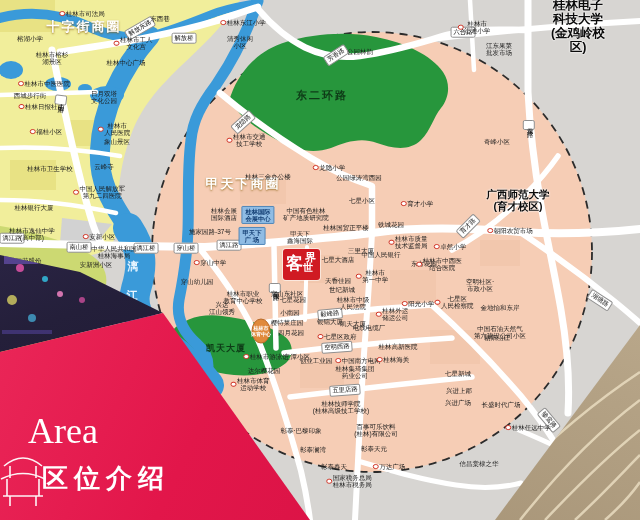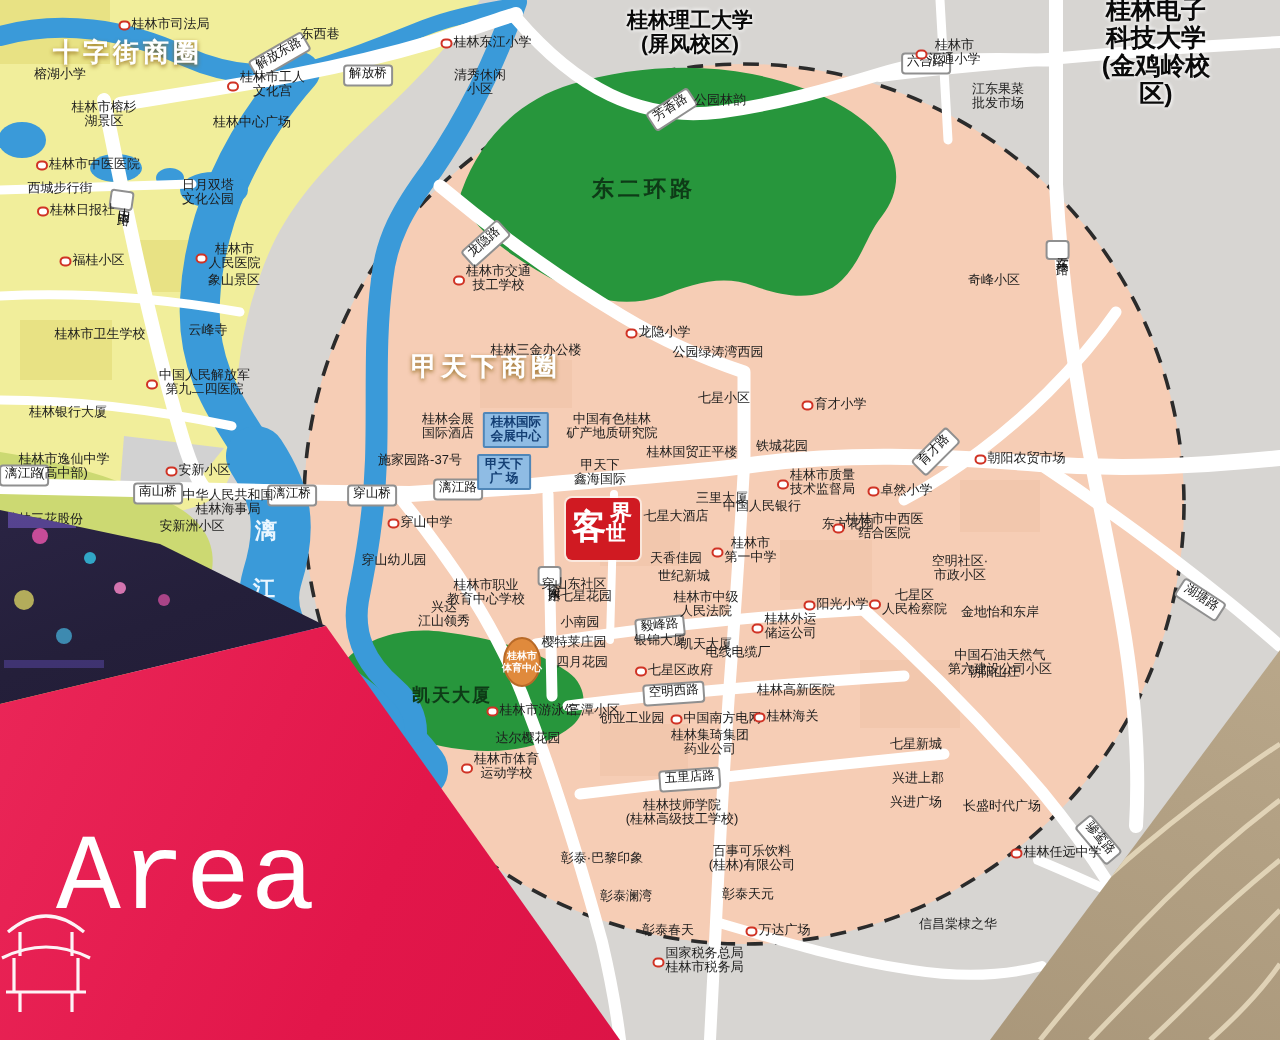--- a/index.html
+++ b/index.html
@@ -27,21 +27,21 @@
   #logo .c3{left:22px;top:3px;font-size:11px;}
   #photo-bl{position:absolute;left:0;top:0;width:640px;height:520px;z-index:2;
     clip-path:polygon(0px 255px,80px 272px,163px 313px,0px 352px);
     background:linear-gradient(160deg,#3c3260 0%,#241f3a 45%,#151126 100%);}
   #photo-br{position:absolute;left:0;top:0;width:640px;height:520px;z-index:2;
     clip-path:polygon(640px 325px,640px 520px,495px 520px);
     background:linear-gradient(200deg,#cdbc9e 0%,#b3a184 55%,#a08d70 100%);}
   #banner{position:absolute;left:0;top:0;width:640px;height:520px;z-index:3;
     clip-path:polygon(0px 352px,163px 313px,310px 520px,0px 520px);
     background:linear-gradient(115deg,#ef3060 0%,var(--banner_red) 45%,#cf0f3f 100%);}
-  .b-en{position:absolute;left:28px;top:410px;font-family:Liberation Mono, monospace;font-size:54px;color:#fff;}
+  .b-en{position:absolute;left:28px;top:410px;font-family:Liberation Serif, serif;font-size:36px;color:#fff;}
   .b-zh{position:absolute;left:42px;top:461px;font-size:26px;font-weight:700;color:#fff;letter-spacing:6px;}
   #pavilion{position:absolute;left:0px;top:446px;}
 </style>
 </head>
 <body>
 
 <div id="stage">
 
   <svg id="map-svg" width="640" height="520" viewBox="0 0 640 520">
     <rect width="640" height="520" style="fill:var(--outer_grey)"></rect>
@@ -101,29 +101,29 @@
       <path d="M520,232 C556,256 588,280 614,301 C624,309 632,316 640,323" stroke-width="6"></path>
       <path d="M528,0 L528,92 C530,132 535,170 541,205 C547,240 555,275 561,310 C567,345 570,380 568,413" stroke-width="7"></path>
       <path d="M440,38 C490,32 540,28 590,24 C607,23 623,22 640,21" stroke-width="6"></path>
       <path d="M470,0 L474,70" stroke-width="4.5"></path>
       <path d="M519,430 C545,441 570,452 592,465" stroke-width="5"></path>
     </g>
     <ellipse cx="261" cy="331" rx="9" ry="12" fill="#e08a3c" stroke="#b86a28" stroke-width="1"></ellipse>
   </svg>
 
   <div id="map-labels">
-      <span class="lbl biz" style="left: 64px; top: 27px;"><em>十字街商圈</em></span>
+      <span class="lbl biz" style="left: 84px; top: 27px;"><em>十字街商圈</em></span>
       <span class="lbl biz" style="left: 243px; top: 184px;"><em>甲天下商圈</em></span>
       <span class="lbl biz2" style="left: 50px; top: 278px;"><em>联达商圈</em></span>
       <span class="lbl park" style="left: 322px; top: 95px;"><em>东二环路</em></span>
       <span class="lbl park2" style="left: 226px; top: 347px;"><em>凯天大厦</em></span>
-      <span class="lbl uni" style="left: 345px; top: 17px;"><em>桂林理工大学
-(屏风校区)</em></span>
       <span class="lbl unil" style="left: 578px; top: 26px;"><em>桂林电子科技大学
 (金鸡岭校区)</em></span>
+      <span class="lbl uni" style="left: 518px; top: 201px;"><em>广西师范大学
+(育才校区)</em></span>
       <span class="lbl river" style="left: 133px; top: 266px;"><em>漓</em></span>
       <span class="lbl river" style="left: 132px; top: 295px;"><em>江</em></span>
       <span class="lbl road" style="left: 140px; top: 28px; transform: translate(-50%, -50%) rotate(-30deg);"><em>解放东路</em></span>
       <span class="lbl road" style="left: 184px; top: 38px;"><em>解放桥</em></span>
       <span class="lbl road" style="left: 463px; top: 32px;"><em>六合路</em></span>
       <span class="lbl road" style="left: 336px; top: 55px; transform: translate(-50%, -50%) rotate(-33deg);"><em>芳香路</em></span>
       <span class="lbl road" style="left: 243px; top: 122px; transform: translate(-50%, -50%) rotate(-42deg);"><em>龙隐路</em></span>
       <span class="lbl roadv" style="left: 61px; top: 100px; transform: translate(-50%, -50%) rotate(8deg);"><em>中山中路</em></span>
       <span class="lbl road" style="left: 12px; top: 238px;"><em>漓江路</em></span>
       <span class="lbl road" style="left: 229px; top: 245px;"><em>漓江路</em></span>
@@ -311,15 +311,16 @@
           <path d="M36,20 L36,32"></path>
         <path d="M1,33 Q23,22 45,33"></path>
           <path d="M7,33 L7,50"></path>
           <path d="M39,33 L39,50"></path>
         <path d="M3,50 L43,50"></path>
           <path d="M10,50 L10,60"></path>
           <path d="M36,50 L36,60"></path>
       </g>
     </svg>
     <div class="b-en">Area</div>
+    <div class="b-zh">区位介绍</div>
   </div>
 
 </div>
 
 </body></html>

